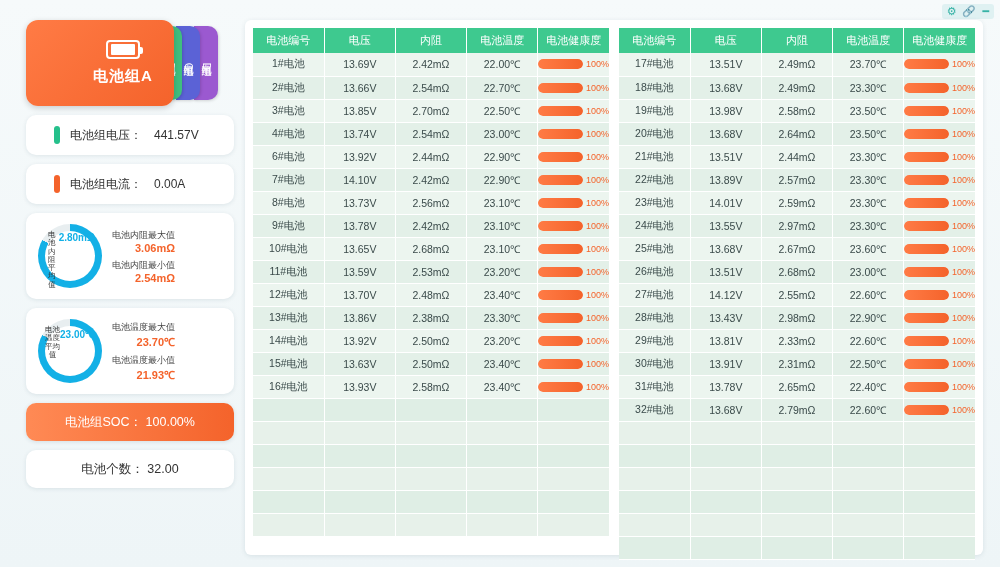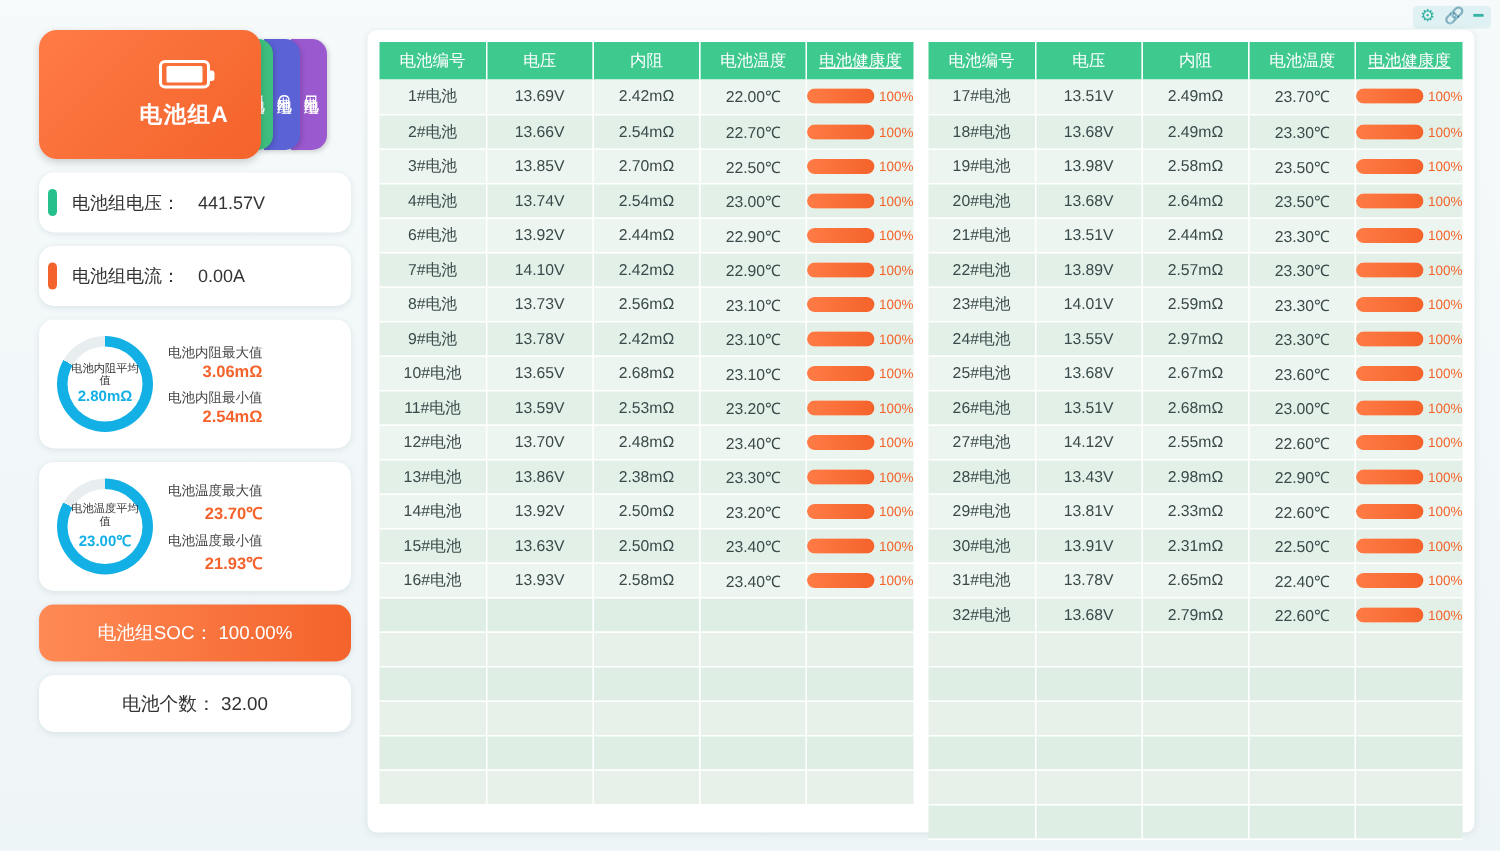--- a/index.html
+++ b/index.html
@@ -84,21 +84,21 @@
   .pack-tab.t3 { background: #9b59d0; z-index: 1; height: 74px; align-self: center;}
 
   .card {
     background: #fff;
     border-radius: 10px;
     box-shadow: 0 1px 4px rgba(20,60,80,.10);
   }
   .stat-row {
     height: 40px;
     display: flex; align-items: center;
-    padding: 0 6px; gap: 10px;
+    padding: 0 28px; gap: 10px;
   }
   .pill { width: 6px; height: 18px; border-radius: 3px; }
   .pill.green { background: #25c08b; }
   .pill.orange { background: #f4632b; }
   .stat-row .k { font-size: 12px; color: #333; }
   .stat-row .v { font-size: 12px; color: #333; margin-left: 2px; }
 
   .donut-card {
     height: 86px;
     display: flex; align-items: center;
@@ -108,22 +108,22 @@
   .donut {
     width: 64px; height: 64px; border-radius: 50%;
     background:
       conic-gradient(#13b0e6 0deg 300deg, #e8eef0 300deg 360deg);
     display: flex; align-items: center; justify-content: center;
     flex: none;
   }
   .donut .hole {
     width: 50px; height: 50px; border-radius: 50%;
     background: #fff;
-    display: flex; flex-direction: column;
-    align-items: center; justify-content: center;
+    display: flex; flex-direction: row;
+    align-items: flex-start; justify-content: center;
     text-align: center;
   }
   .donut .hole .t { font-size: 7.5px; color: #333; line-height: 1.1; }
   .donut .hole .b { font-size: 10px; color: #13b0e6; font-weight: bold; margin-top: 1px; }
   .donut-side { display: flex; flex-direction: column; gap: 5px; }
   .donut-side .grp { text-align: right; }
   .donut-side .grp .lab { font-size: 9px; color: #444; }
   .donut-side .grp .num { font-size: 11px; color: #f4632b; font-weight: bold; }
 
   .bar-card {
@@ -155,21 +155,21 @@
   table { width: 100%; border-collapse: collapse; table-layout: fixed; }
   thead th {
     background: #3ec98f;
     color: #fff;
     font-size: 11px;
     font-weight: normal;
     height: 25px;
     text-align: center;
     border-right: 1px solid #ffffff;
   }
-  thead th:last-child { border-right: none; text-decoration: underline; }
+  thead th:last-child { border-right: none; }
   tbody td {
     height: 23px;
     font-size: 10.5px;
     color: #3a4a4a;
     text-align: center;
     background: #ecf5ef;
     border-bottom: 1px solid #ffffff;
     border-right: 1px solid #ffffff;
   }
   tbody tr:nth-child(even) td { background: #e3f0e8; }

